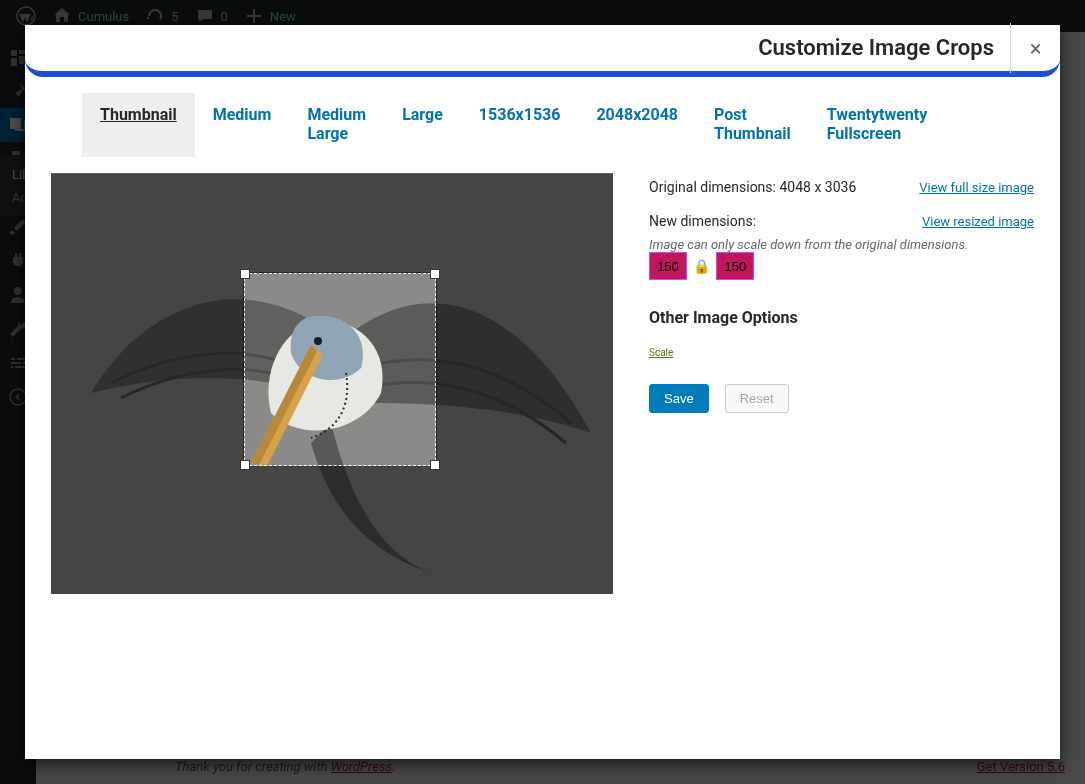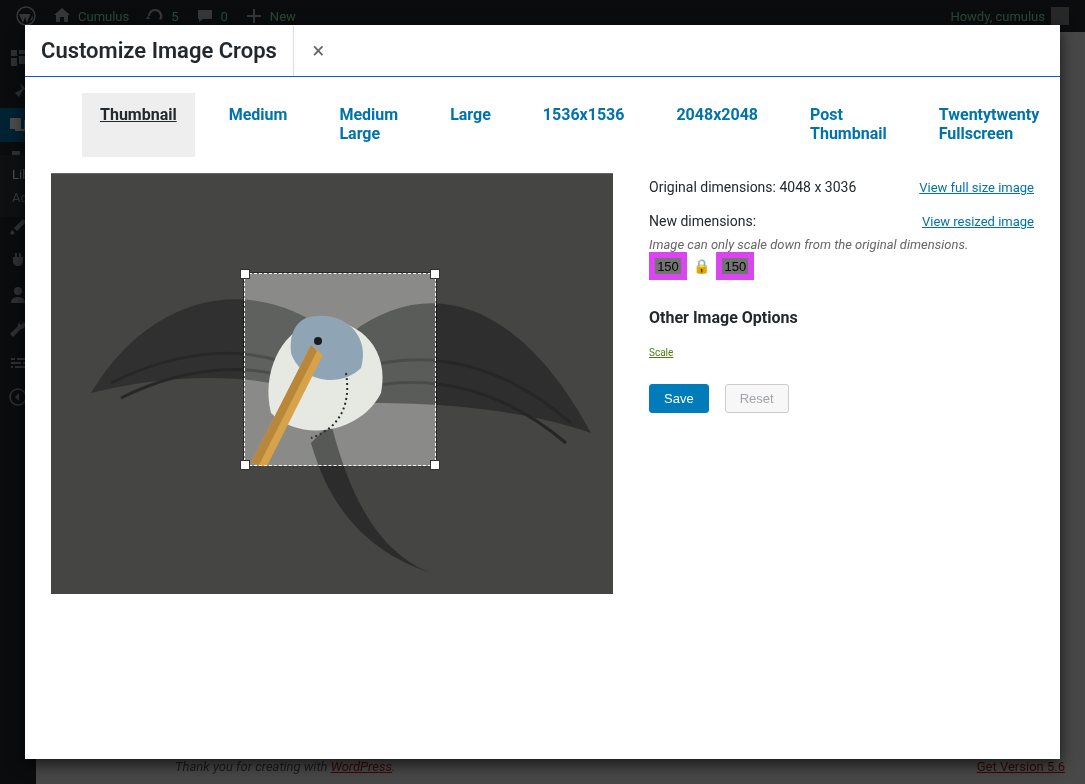--- a/index.html
+++ b/index.html
@@ -98,24 +98,25 @@
   right: 25px;
   top: 25px;
   bottom: 25px;
   background: #fff;
   box-shadow: 0 5px 15px rgba(0,0,0,0.7);
   display: flex;
   flex-direction: column;
 }
 .modal-header {
   display: flex;
-  justify-content: flex-start;
-  align-items: center;
-  border-bottom: 1px solid #1d4ed8;
+  justify-content: flex-end;
+  align-items: center;
+  border-bottom: 6px solid #1d4ed8;
   height: 52px;
+  border-radius: 18px;
 }
 .modal-title {
   font-size: 22px;
   font-weight: 600;
   color: #23282d;
   padding: 0 16px;
   line-height: 52px;
 }
 .modal-close {
   width: 50px;
@@ -132,21 +133,21 @@
 .modal-body {
   padding: 16px 26px;
   display: flex;
   flex-direction: column;
   flex: 1;
 }
 
 
 .tabs {
   display: flex;
-  gap: 16px;
+  gap: 0;
   margin-bottom: 16px;
   padding-left: 31px;
 }
 .tab {
   padding: 12px 18px 14px 18px;
   font-size: 16px;
   font-weight: 700;
   color: #0073aa;
   cursor: pointer;
   line-height: 1.2;
@@ -226,24 +227,24 @@
   margin-bottom: 0;
 }
 .dim-inputs {
   display: flex;
   align-items: center;
   gap: 6px;
 }
 .dim-inputs input {
   width: 38px;
   height: 28px;
-  border: 6px solid #d946ef;
+  border: 1px solid #d946ef;
   text-align: center;
   font-size: 13px;
-  background: #737373;
+  background: #be185d;
 }
 .lock-icon { color: #d98500; font-size: 14px; }
 .scale-link {
   color: #4d7c0f;
   text-decoration: underline;
   font-size: 10px;
   display: inline-block;
   margin-bottom: 26px;
 }
 .btn-row { display: flex; gap: 16px; }
@@ -292,26 +293,20 @@
       <svg viewBox="0 0 20 20">
           <path d="M3 4h14v9H8l-4 3v-3H3z"></path>
         </svg>
       <span class="lbl">0</span>
     </div>
     <div class="admin-bar-item">
       <svg viewBox="0 0 20 20">
           <path d="M9 3h2v6h6v2h-6v6H9v-6H3V9h6z"></path>
         </svg>
       <span class="lbl">New</span>
-    </div>
-  </div>
-  <div class="admin-bar-right">
-    <div class="admin-bar-item">
-      <span>Howdy, cumulus</span>
-      <span class="avatar-square"></span>
     </div>
   </div>
 </div>
 
 <div class="side-menu">
   <div class="mi">
       <svg viewBox="0 0 20 20">
         <path d="M3 3h6v6H3zm8 0h6v4h-6zm0 6h6v8h-6zM3 11h6v8H3z"></path>
       </svg>
     </div>

